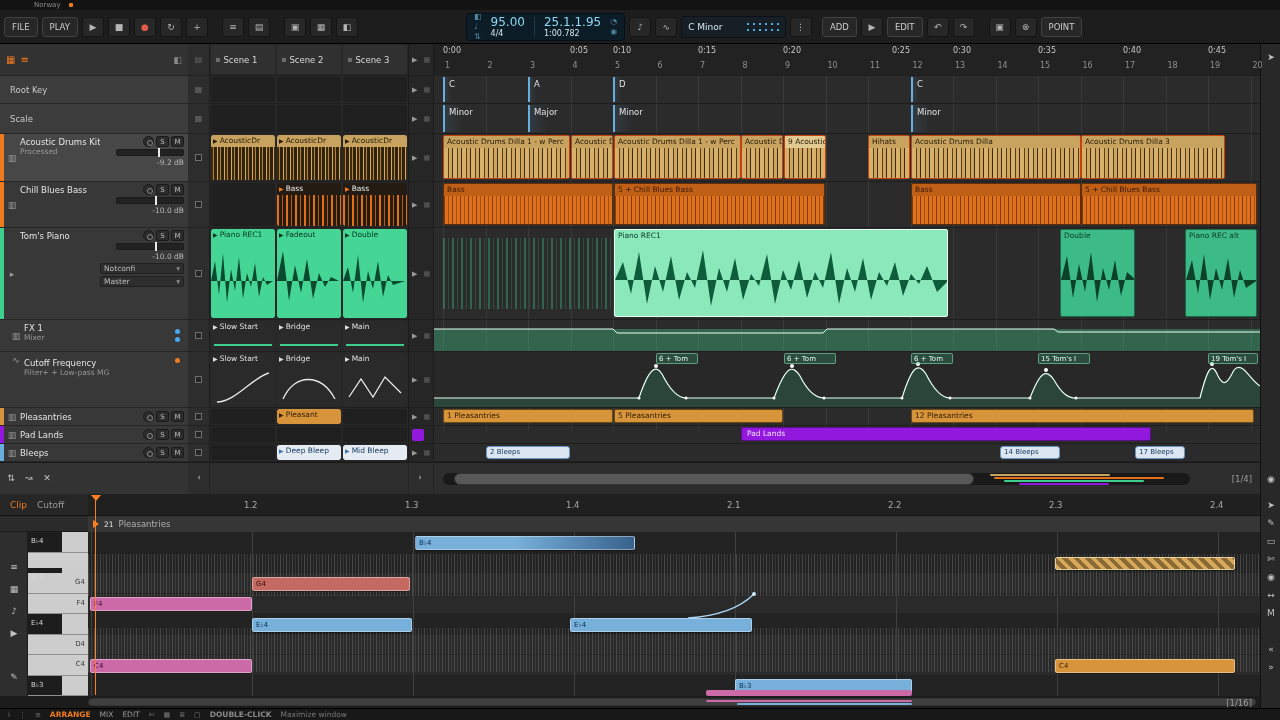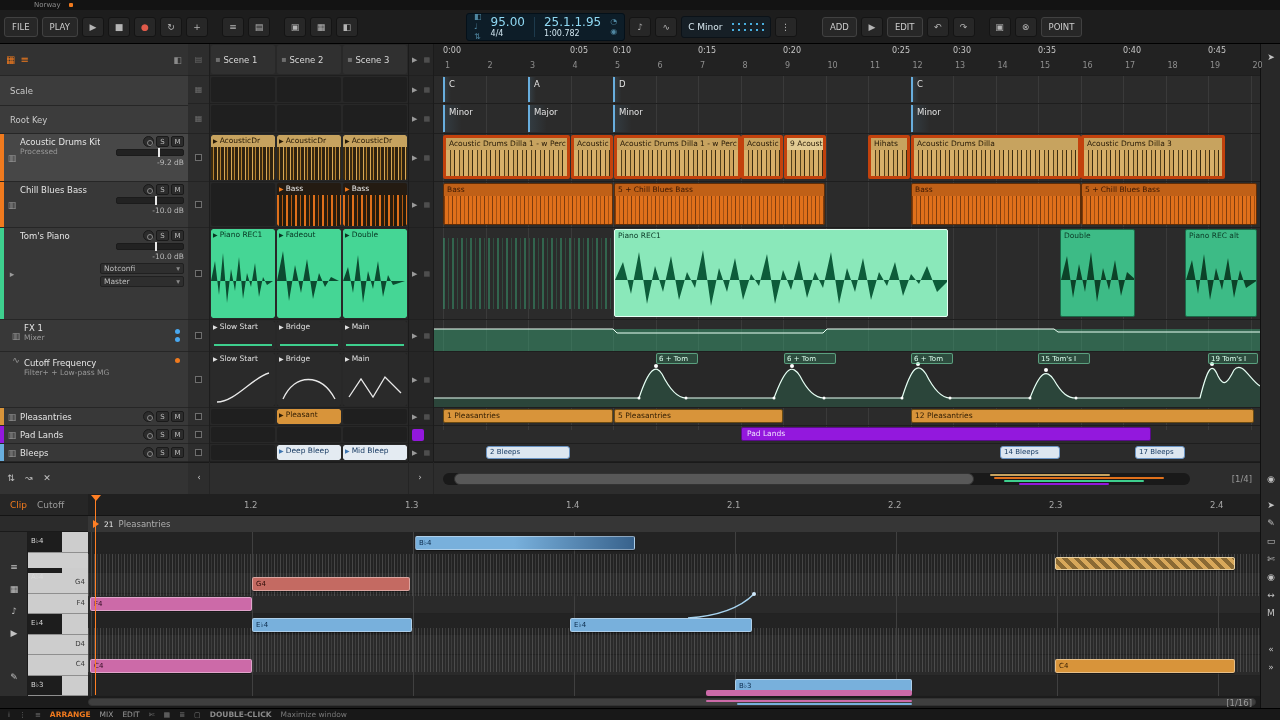--- a/index.html
+++ b/index.html
@@ -14,21 +14,21 @@
 #toolbar{position:absolute;left:0;top:10px;width:1280px;height:34px;background:#1d1d1d;border-bottom:1px solid #000;}
 .tbg{position:absolute;top:0;height:34px;display:flex;align-items:center;gap:4px;}
 .tbtn{height:20px;line-height:18px;padding:0 7px;background:#272727;border:1px solid #414141;border-radius:3px;font-size:8.5px;color:#cdcdcd;}
 .ibtn{width:22px;height:20px;line-height:18px;text-align:center;background:#272727;border:1px solid #141414;border-radius:3px;font-size:9px;color:#b5b5b5;overflow:hidden;}
 .sp{width:6px;}
 .disp{height:28px;background:#0d1d28;border:1px solid #041019;border-radius:3px;display:flex;align-items:center;padding:0 7px;gap:9px;}
 .dnum{color:#8fd8f2;font-size:12px;line-height:13px;}
 .dsub{color:#cfe4ee;font-size:8px;line-height:9px;}
 .dmini{color:#4f86a0;font-size:8px;display:flex;flex-direction:column;gap:2px;line-height:8px;}
 .dsep{width:1px;height:20px;background:#1d3a4c;}
-.scalebox{height:22px;background:#161f26;border:1px solid #0b1218;border-radius:3px;display:flex;align-items:center;padding:8px 6px;gap:7px;font-size:9px;color:#d7e7ef;}
+.scalebox{height:22px;background:#161f26;border:1px solid #0b1218;border-radius:3px;display:flex;align-items:center;padding:8px 6px;gap:22px;font-size:9px;color:#d7e7ef;}
 .groovedots{width:34px;height:12px;background-image:radial-gradient(circle,#49aede 1.1px,transparent 1.3px);background-size:6px 6px;}
 
 #main{position:absolute;left:0;top:44px;width:1280px;height:450px;background:#242424;}
 .col{position:absolute;top:0;}
 .h-hdr{height:32px;}.h-rk{height:28px;}.h-sc{height:30px;}.h-dr{height:48px;}.h-ba{height:46px;}
 .h-pi{height:92px;}.h-fx{height:32px;}.h-cu{height:56px;}.h-pl{height:18px;}.h-pa{height:18px;}.h-bl{height:18px;}
 
 #left-panel{left:0;width:188px;background:#353535;}
 #left-panel .row{position:relative;border-bottom:1px solid #262626;display:flex;align-items:center;}
 .lp-hdr{background:#323232;padding:0 6px;gap:5px;}
@@ -86,21 +86,21 @@
 #arranger{left:434px;width:826px;background:#2b2b2b;}
 #arranger .arow{position:relative;border-bottom:1px solid #1e1e1e;z-index:2;}
 #ar-grid{position:absolute;left:0;top:32px;bottom:32px;width:826px;z-index:1;}
 .barline{position:absolute;top:0;bottom:0;width:1px;background:#3a3a3a;}
 #ar-ruler{background:#222;}
 .rl-time{position:absolute;top:2px;font-size:8px;color:#c6c6c6;}
 .rl-bar{position:absolute;top:17px;font-size:8px;color:#8f8f8f;}
 .keymark{position:absolute;top:1px;bottom:1px;border-left:2px solid #68aede;padding:2px 0 0 4px;font-size:8.5px;color:#e2e2e2;background:linear-gradient(to right,rgba(104,174,222,0.12),transparent 60%);}
 .ac{position:absolute;top:1px;bottom:2px;border-radius:2px;overflow:hidden;font-size:7.5px;white-space:nowrap;z-index:3;}
 .ac .hd{height:12px;line-height:12px;padding:0 3px;overflow:hidden;}
-.drum{background:#0ea5e9;border:3px solid #c2410c;}
+.drum{background:#0ea5e9;border:1px solid #c2410c;}
 .drum .hd{background:#c7a35f;color:#241806;}
 .drum.lite .hd{background:#e2cb93;}
 .drum .bd{position:absolute;top:12px;left:0;right:0;bottom:0;background:repeating-linear-gradient(90deg,#d8b06a 0 4px,#54401a 4px 5px,#cfa55e 5px 8px,#3c2c10 8px 9px);}
 .bassc{background:#e0701b;border:1px solid #5e2d08;color:#3a1804;}
 .bassc .hd{background:rgba(0,0,0,0.14);}
 .bassc .bd{position:absolute;top:12px;left:0;right:0;bottom:0;background:repeating-linear-gradient(90deg,rgba(46,18,2,0.55) 0 1px,transparent 1px 4px,rgba(46,18,2,0.35) 4px 5px,transparent 5px 8px);}
 .pnoc{background:#3dbb86;border:1px solid #1a6a48;color:#0b3a26;}
 .pnoc.big{background:#8ae8ba;border:1px solid #e6fff4;}
 .autoclip{position:absolute;top:1px;height:11px;line-height:10px;background:rgba(62,207,142,0.22);border:1px solid rgba(130,230,180,0.55);color:#dcffe e0;color:#dcffee;font-size:7px;padding:0 2px;border-radius:2px;z-index:4;white-space:nowrap;overflow:hidden;}
 .pleasc{position:absolute;top:1px;bottom:2px;background:#d8943a;border:1px solid #6a4a12;color:#2e1c04;font-size:7.5px;line-height:12px;padding:0 3px;border-radius:2px;overflow:hidden;white-space:nowrap;z-index:3;}
@@ -222,25 +222,25 @@
   </div>
 
   <div id="main">
 
     <div id="left-panel" class="col">
       <div class="row h-hdr lp-hdr">
         <span class="oic">▦</span>
         <span class="oic">≡</span>
         <span class="ric">◧</span>
       </div>
+      <div class="row h-rk lp-lbl">
+          <span>Root Key</span>
+        </div>
       <div class="row h-sc lp-lbl">
           <span>Scale</span>
-        </div>
-      <div class="row h-rk lp-lbl">
-          <span>Root Key</span>
         </div>
 
       <div class="row h-dr trow sel">
         <div class="cbar" style="background:#f07a1e;"></div>
         <div class="ticon">▥</div>
         <div class="tinfo">
           <div class="tname">Acoustic Drums Kit 2</div>
           <div class="tsub">Processed</div>
         </div>
         <div class="tctl">

